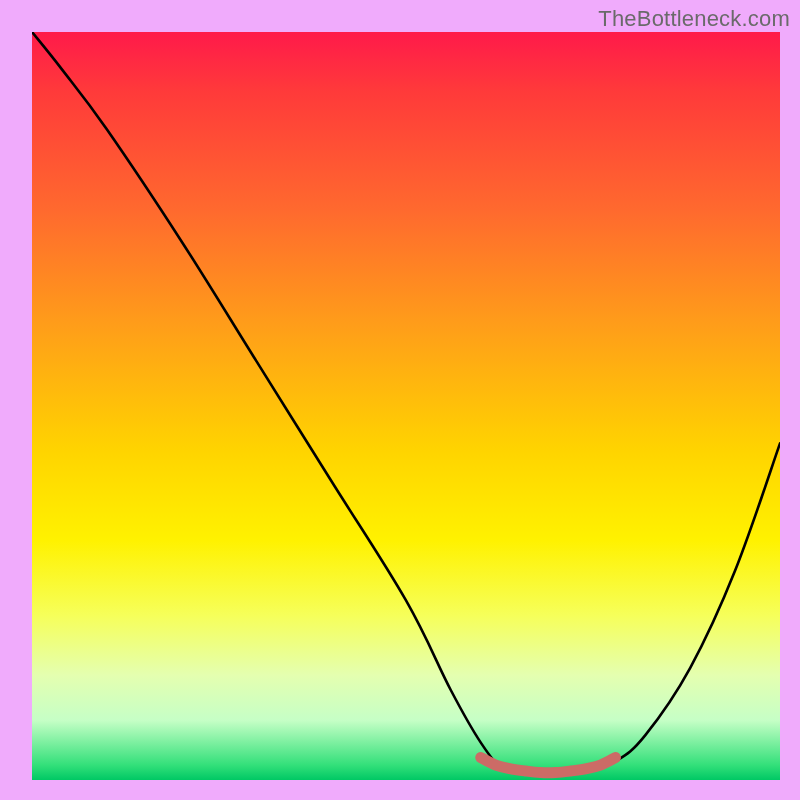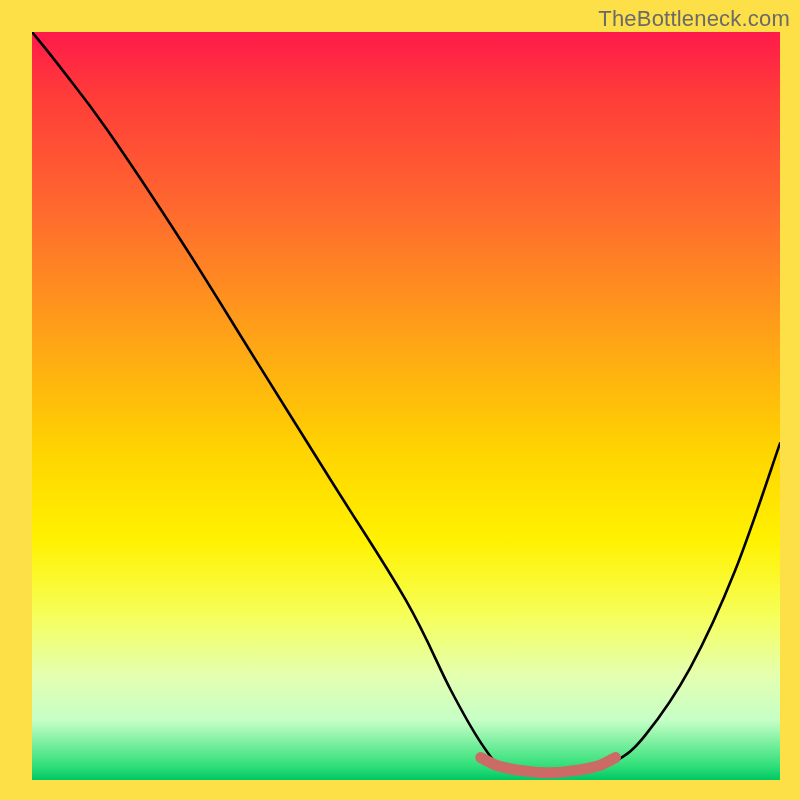--- a/index.html
+++ b/index.html
@@ -8,21 +8,21 @@
     width: 800px;
     height: 800px;
     background: #000;
     overflow: hidden;
     font-family: Arial, Helvetica, sans-serif;
   }
   .frame {
     position: relative;
     width: 800px;
     height: 800px;
-    background: #fde047;
+    background: #f0abfc;
   }
   .plot-area {
     position: absolute;
     left: 32px;
     top: 32px;
     width: 748px;
     height: 748px;
     background: linear-gradient(
       to bottom,
       #ff1a4a 0%,

